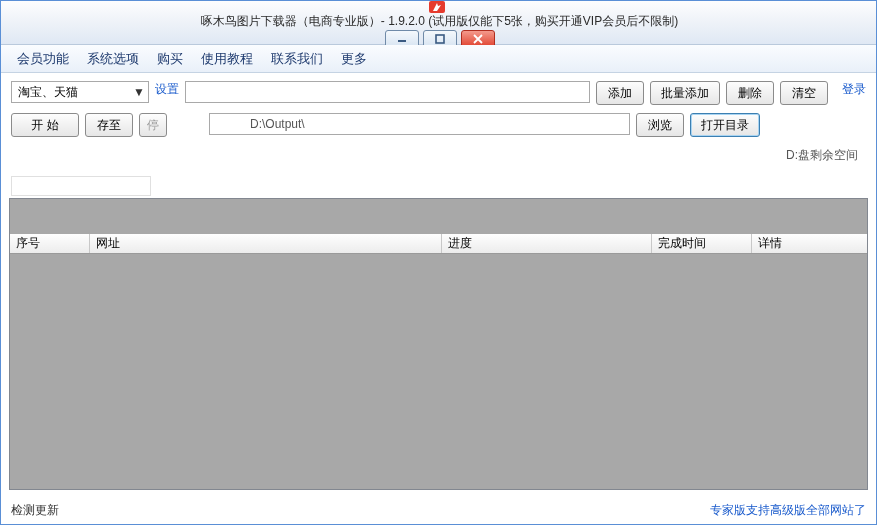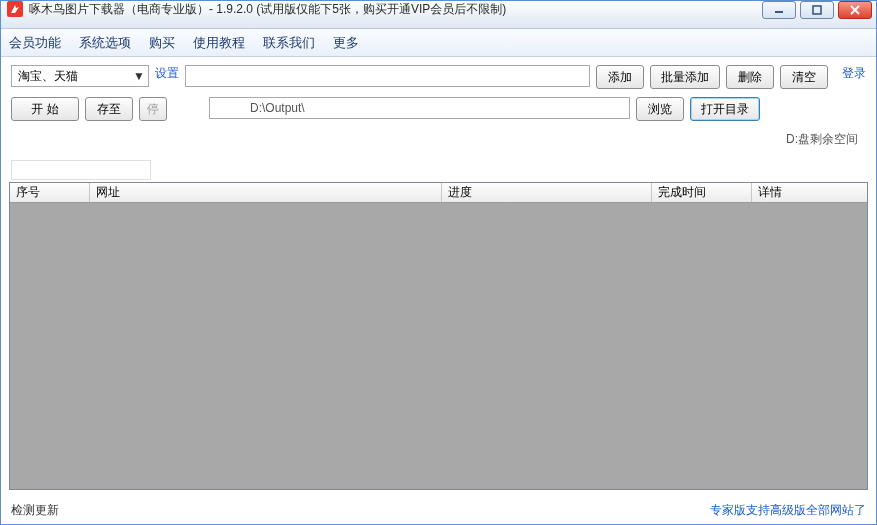--- a/index.html
+++ b/index.html
@@ -12,26 +12,27 @@
     height: 525px;
     overflow: hidden;
   }
   .window {
     width: 100%; height: 100%;
     background: #fff;
     display: flex;
     flex-direction: column;
   }
   .titlebar {
-    height: 28px;
+    height: 44px;
     background: linear-gradient(#fdfdfe, #eef2f8 50%, #dfe8f4);
     border-bottom: 1px solid #b9c9dc;
     display: flex;
-    align-items: flex-start;
+    align-items: center;
     padding: 0 4px 0 6px;
+    flex-direction: column;
   }
   .titlebar .app-icon {
     width: 16px; height: 16px;
     background: #e63b2e;
     border-radius: 2px;
     margin-right: 6px;
     position: relative;
     display: flex; align-items: center; justify-content: center;
   }
   .titlebar .app-icon svg { width:12px; height:12px; }
@@ -46,21 +47,21 @@
     cursor: pointer;
   }
   .win-btn.close { background: linear-gradient(#f49a8c,#e0412e); border-color:#b02d1f; }
   .win-btn svg { width: 12px; height: 10px; }
   .menubar {
     height: 28px;
     background: linear-gradient(#fafcff,#e9f0f9);
     border-bottom: 1px solid #c5d3e3;
     display: flex;
     align-items: center;
-    padding: 0 8px;
+    padding: 0 16px;
     gap: 18px;
     color: #1e3a6e;
     font-size: 13px;
   }
   .menubar span { cursor: pointer; }
   .toolbar-area {
     padding: 8px 10px 4px 10px;
     background: #fff;
   }
   .row { display: flex; align-items: flex-start; gap: 6px; margin-bottom: 8px; }
@@ -124,20 +125,21 @@
     display:flex; flex-direction:column;
     overflow:hidden;
   }
   .thead {
     display:flex;
     background: linear-gradient(#fefefe,#ececec);
     border-bottom: 1px solid #9a9a9a;
     height: 20px;
     font-size: 12px;
     color:#000;
+    margin-top:35px;
   }
   .th {
     border-right: 1px solid #c8c8c8;
     display:flex; align-items:center;
     padding: 0 6px;
   }
   .th.seq { width: 80px; }
   .th.url { flex: 1; }
   .th.prog { width: 210px; }
   .th.done { width: 100px; }

